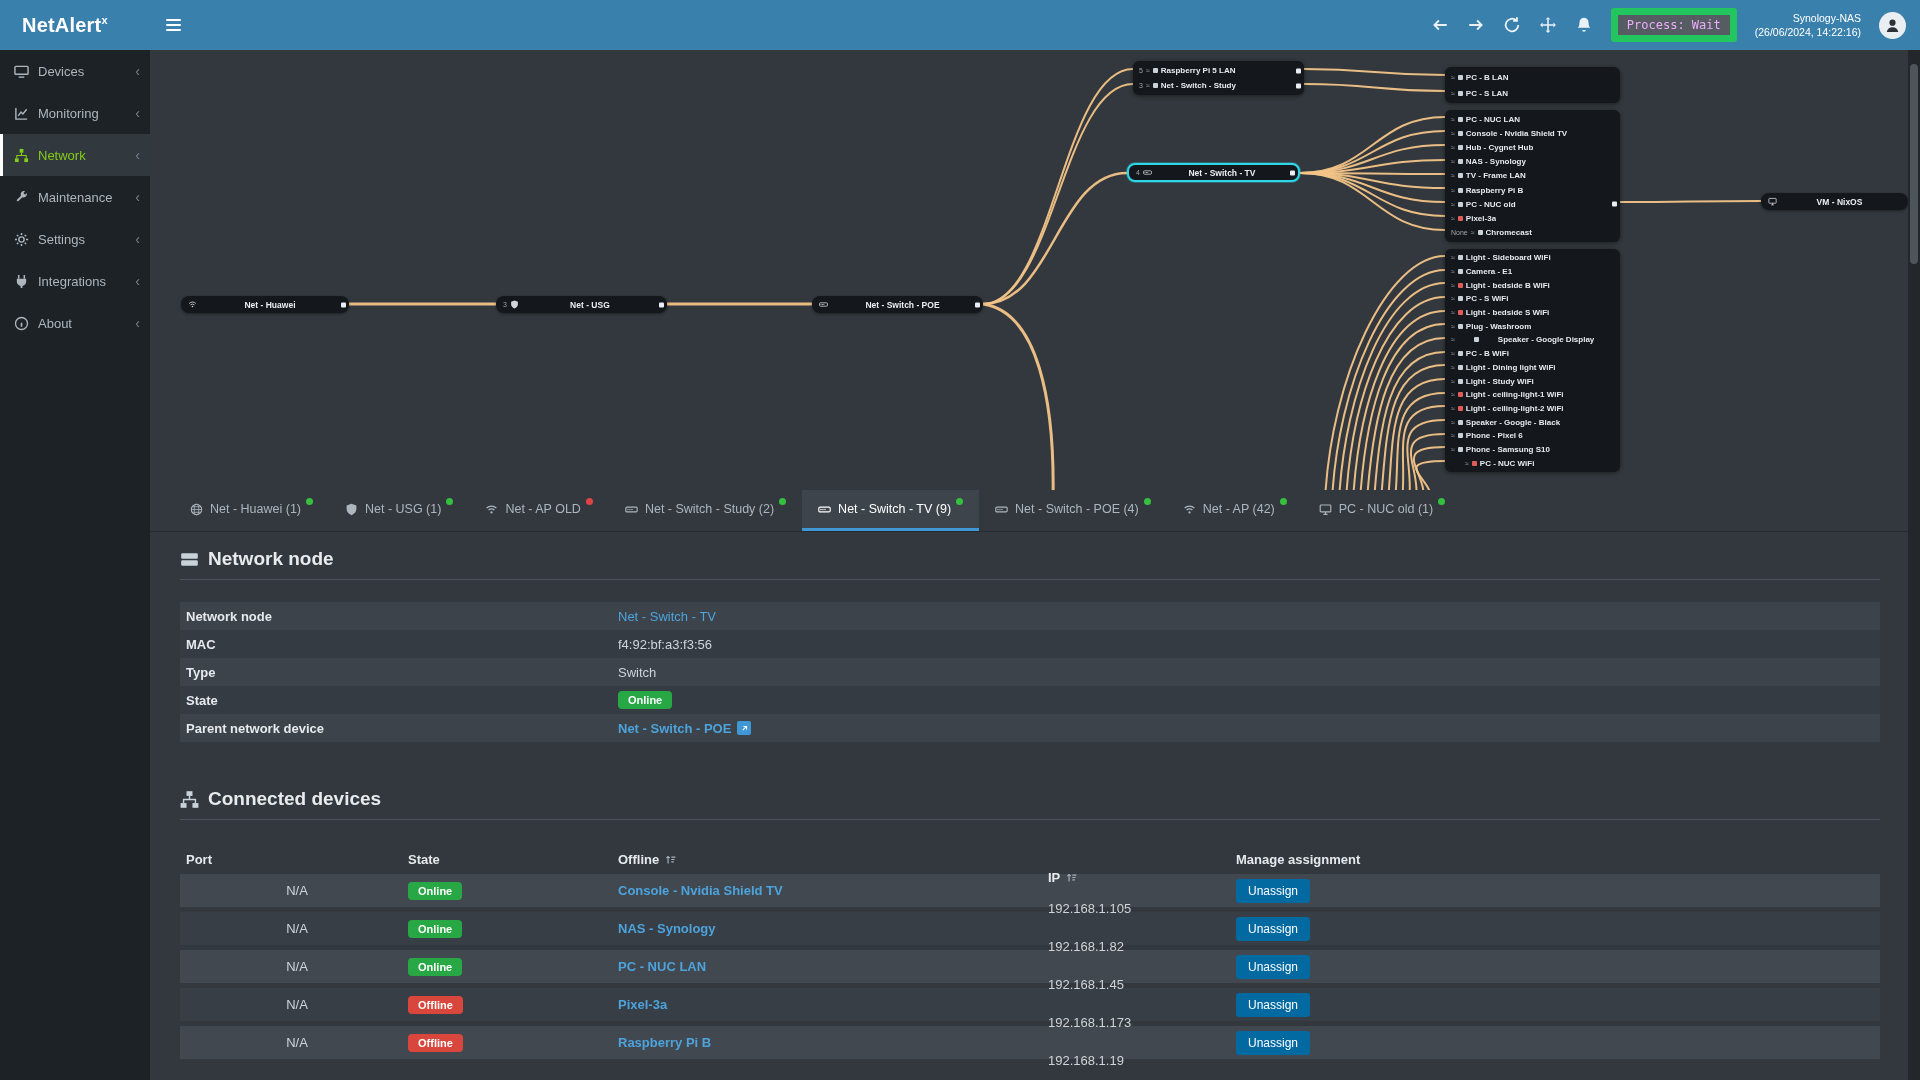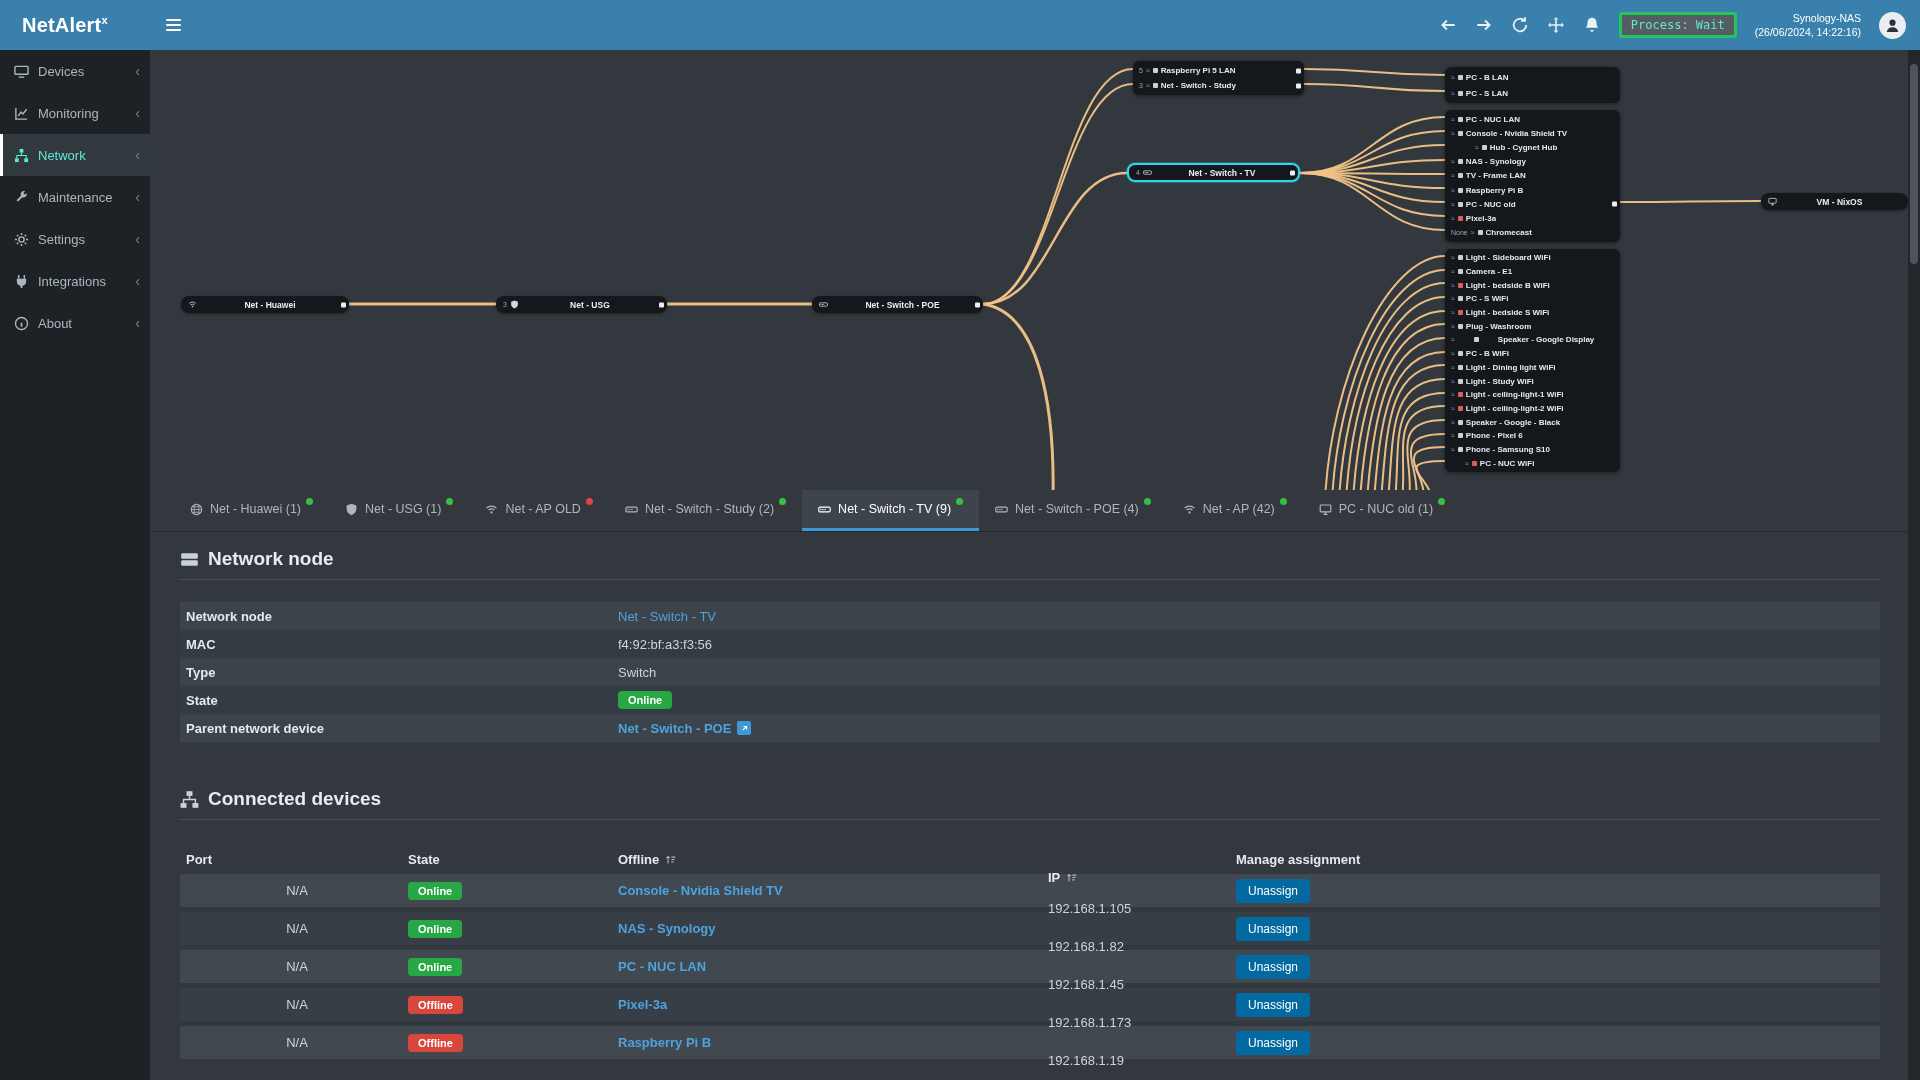--- a/index.html
+++ b/index.html
@@ -11,36 +11,36 @@
   .topbar { position:fixed; top:0; left:0; width:1920px; height:50px; background:#3a80ad;
     display:flex; align-items:center; z-index:50; color:#fff; }
   .logo { width:150px; padding-left:22px; font-size:20px; font-weight:bold; letter-spacing:.2px; }
   .logo sup { font-size:11px; }
   .hamburger { width:46px; height:50px; display:flex; flex-direction:column; justify-content:center;
     align-items:center; gap:3px; cursor:pointer; }
   .hamburger i { width:15px; height:2px; background:#fff; border-radius:1px; }
   .top-right { margin-left:auto; display:flex; align-items:center; gap:18px; padding-right:14px; }
   .tbtn { width:18px; height:18px; color:#eaf2f8; cursor:pointer; }
   .tbtn svg { width:100%; height:100%; }
-  .process-badge { font-family:"DejaVu Sans Mono", monospace; font-size:12px; color:#5eead4;
-    background:#565d62; border:3px solid #22c55e; border-radius:3px; padding:3px 9px; }
+  .process-badge { font-family:"DejaVu Sans Mono", monospace; font-size:12px; color:#f0abfc;
+    background:#565d62; border:7px solid #22c55e; border-radius:3px; padding:3px 9px; }
   .host { text-align:right; font-size:10.5px; line-height:1.35; color:#fff; }
   .avatar { width:27px; height:27px; border-radius:50%; background:#e9eef2; color:#2b3136;
     display:flex; align-items:center; justify-content:center; cursor:pointer; }
   .avatar svg { width:17px; height:17px; }
 
   
   .sidebar { position:fixed; top:50px; left:0; width:150px; height:1030px; background:#1c2226; z-index:40; }
   .side-item { height:42px; display:flex; align-items:center; gap:9px; padding:0 10px 0 14px;
     color:#aeb6bd; font-size:13px; cursor:pointer; }
   .side-item .s-icon { width:15px; height:15px; flex:none; }
   .side-item .s-icon svg { width:100%; height:100%; }
   .side-item .s-label { flex:1; }
   .side-item .s-chev::after { content:"‹"; font-size:14px; color:#79828a; }
-  .side-item.active { background:#31383e; color:#5eead4; border-left:3px solid #fff; padding-left:11px; }
+  .side-item.active { background:#31383e; color:#84cc16; border-left:3px solid #fff; padding-left:11px; }
 
   
   .main { position:absolute; top:50px; left:150px; width:1758px; height:1030px; }
 
   
   #diagram { position:relative; width:1758px; height:440px; overflow:hidden; }
   #diagram-svg { position:absolute; top:0; left:0; }
   #diagram-nodes { position:absolute; top:0; left:0; width:100%; height:100%; }
   .dnode { position:absolute; height:17px; background:#14181c; border-radius:8px; color:#e9eef3;
     display:flex; align-items:center; gap:3px; padding:0 9px 0 7px; font-size:8.5px; font-weight:bold;
@@ -365,21 +365,21 @@
           <div class="drow" style="height: 14.2px;">
             <span class="d-wave">≈</span>
             <span class="d-dot" style="background: rgb(201, 209, 217);"></span>
             <span class="d-label">PC - NUC LAN</span>
           </div>
           <div class="drow" style="height: 14.2px;">
             <span class="d-wave">≈</span>
             <span class="d-dot" style="background: rgb(201, 209, 217);"></span>
             <span class="d-label">Console - Nvidia Shield TV</span>
           </div>
-          <div class="drow" style="height: 14.2px; margin-left: 24px;">
+          <div class="drow" style="height: 14.2px;">
             <span class="d-wave">≈</span>
             <span class="d-dot" style="background: rgb(201, 209, 217);"></span>
             <span class="d-label">Hub - Cygnet Hub</span>
           </div>
           <div class="drow" style="height: 14.2px;">
             <span class="d-wave">≈</span>
             <span class="d-dot" style="background: rgb(201, 209, 217);"></span>
             <span class="d-label">NAS - Synology</span>
           </div>
           <div class="drow" style="height: 14.2px;">

